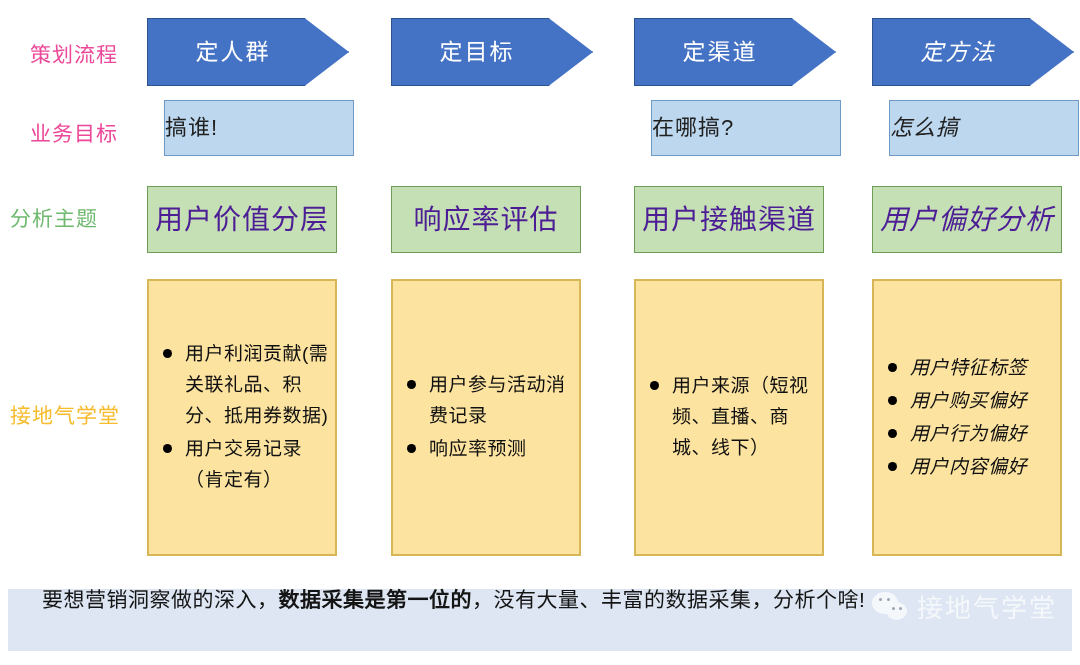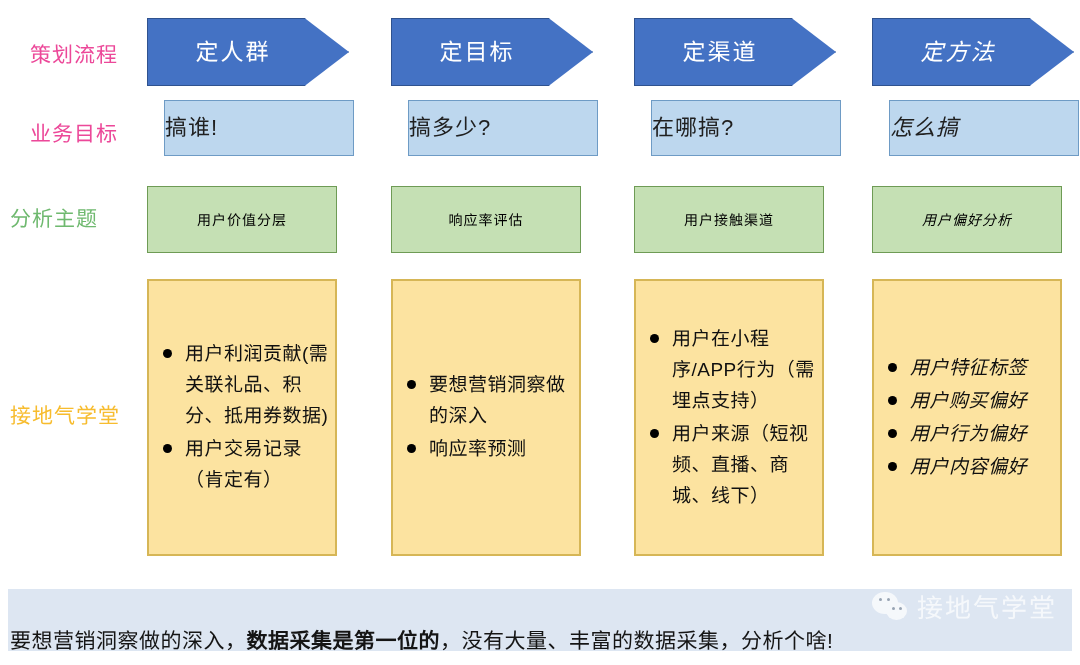--- a/index.html
+++ b/index.html
@@ -102,22 +102,22 @@
     width: 190px;
     height: 67px;
     background: #C5E0B4;
     border: 1px solid #6E9B55;
     box-sizing: border-box;
     display: flex;
     align-items: center;
     justify-content: center;
   }
   .box-green span {
-    font-size: 14px;
-    color: #000000;
+    font-size: 28px;
+    color: #4c1d95;
     letter-spacing: 1px;
     line-height: 1;
   }
 
   
   .box-yellow {
     position: absolute;
     top: 279px;
     left: 0;
     width: 190px;
@@ -157,22 +157,22 @@
   
   .banner {
     position: absolute;
     left: 8px;
     top: 589px;
     width: 1064px;
     height: 62px;
     background: #DDE6F2;
     box-sizing: border-box;
     display: flex;
-    align-items: flex-end;
-    padding-left: 2px;
+    align-items: flex-start;
+    padding-left: 34px;
   }
   .banner-text {
     font-size: 21px;
     color: #151515;
     letter-spacing: 0.5px;
     white-space: nowrap;
     line-height: 1;
   }
   .banner-text b { font-weight: bold; }
 
@@ -242,47 +242,43 @@
         <li><span class="dot"></span><span>用户利润贡献(需关联礼品、积分、抵用券数据)</span></li>
         <li><span class="dot"></span><span>用户交易记录（肯定有）</span></li>
       </ul>
     </div>
   </div>
 
   <div class="col col-1">
     <div class="chevron">
       <span>定目标</span>
     </div>
-    <div class="box-blue">
-      <span>搞多少?</span>
-    </div>
     <div class="box-green">
       <span>响应率评估</span>
     </div>
     <div class="box-yellow">
       <ul class="bullets">
-        <li><span class="dot"></span><span>要想营销洞察做的深入</span></li>
+        <li><span class="dot"></span><span>用户参与活动消费记录</span></li>
         <li><span class="dot"></span><span>响应率预测</span></li>
       </ul>
     </div>
   </div>
 
   <div class="col col-2">
     <div class="chevron">
       <span>定渠道</span>
     </div>
     <div class="box-blue">
       <span>在哪搞?</span>
     </div>
     <div class="box-green">
       <span>用户接触渠道</span>
     </div>
     <div class="box-yellow">
       <ul class="bullets">
-        <li><span class="dot"></span><span>用户在小程序/APP行为（需埋点支持）</span></li>
         <li><span class="dot"></span><span>用户来源（短视频、直播、商城、线下）</span></li>
       </ul>
     </div>
   </div>
 
   <div class="col col-3">
     <div class="chevron">
       <span>定方法</span>
     </div>
     <div class="box-blue">

